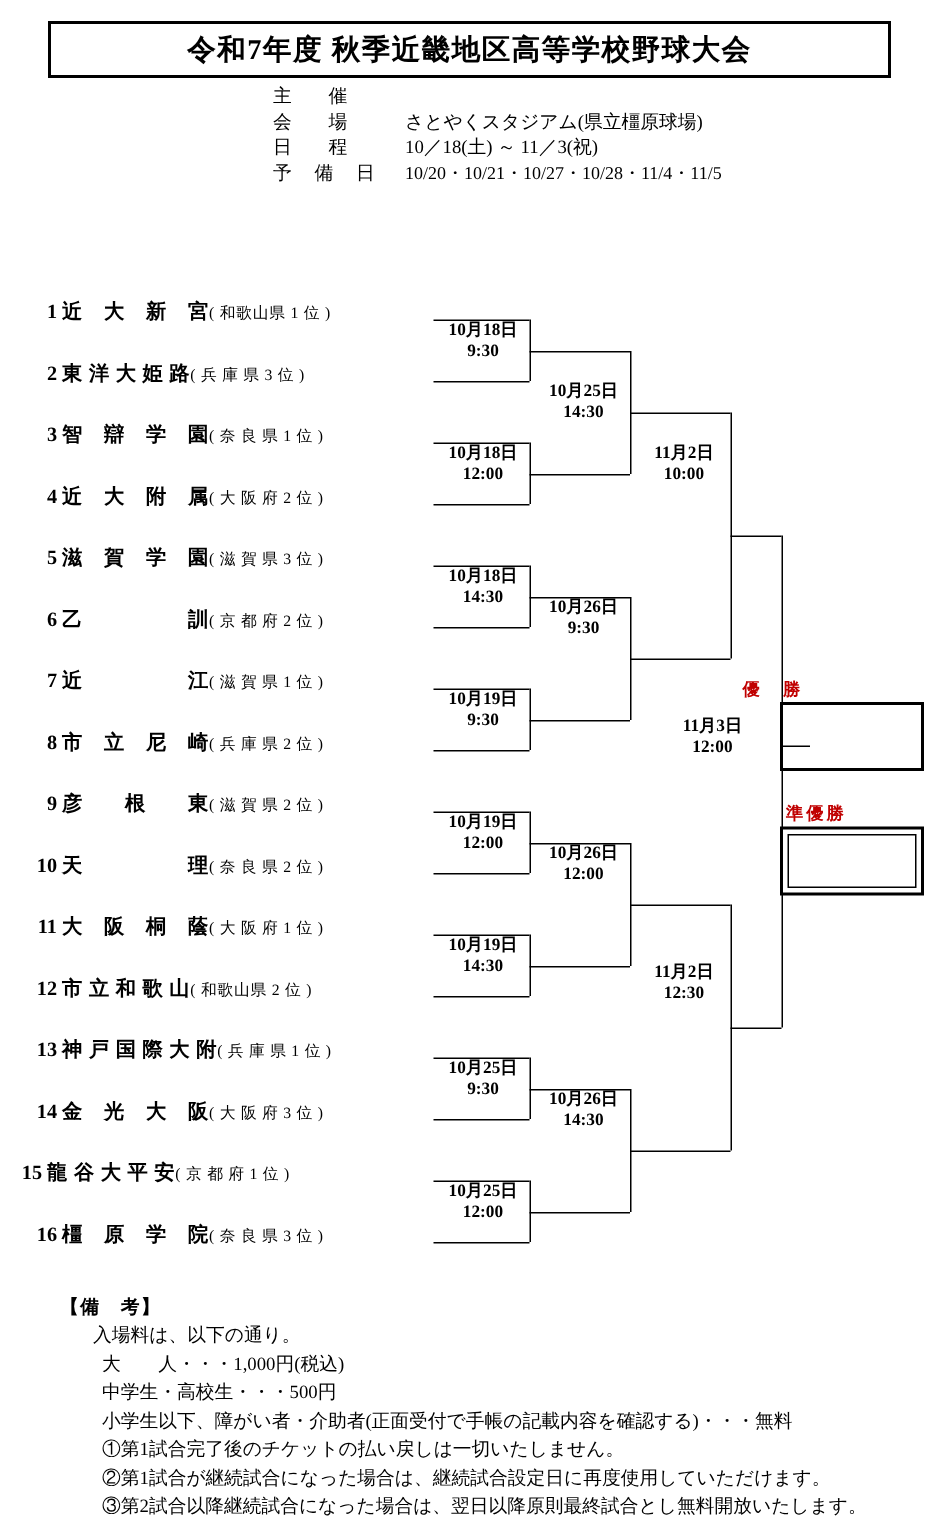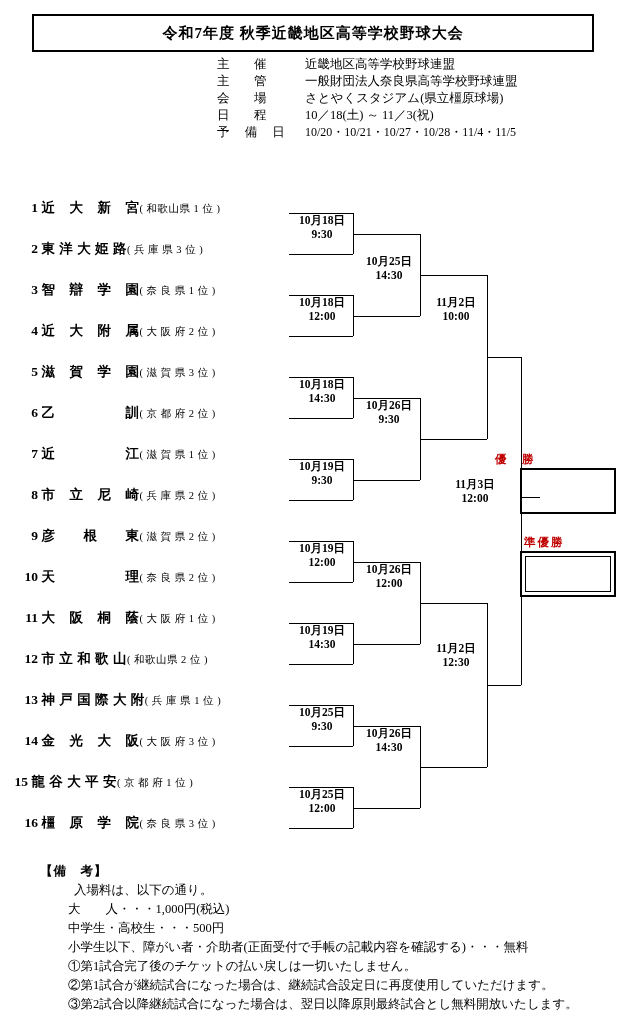--- a/index.html
+++ b/index.html
@@ -9,25 +9,25 @@
     font-family:"Liberation Serif","DejaVu Serif",serif;
     color:#000;
     position:relative;
     overflow:hidden;
   }
   .title-box{
     position:absolute;left:32px;top:14px;width:558px;height:34px;
     border:2px solid #000;
     display:flex;align-items:center;justify-content:center;
   }
-  .title-box .t{font-size:15px;font-weight:bold;letter-spacing:1px;}
+  .title-box .t{font-size:19px;font-weight:bold;letter-spacing:1px;}
 
   
   .info{position:absolute;left:182px;top:56px;font-size:12.5px;line-height:17px;}
-  .info .row{display:flex;margin-left:35px;}
+  .info .row{display:flex;}
   .info .lbl{width:88px;letter-spacing:6px;}
   .info .val{white-space:nowrap;}
   .info .val.small{font-size:12px;}
 
   
   .team{position:absolute;font-size:13.5px;white-space:nowrap;}
   .team .no{display:inline-block;width:20px;text-align:right;font-weight:bold;}
   .team .nm{display:inline-block;font-weight:bold;letter-spacing:0.5px;}
   .team .pref{font-size:10.5px;letter-spacing:0.5px;}
 
@@ -38,38 +38,33 @@
   .gamelbl{position:absolute;font-size:11.5px;font-weight:bold;text-align:center;line-height:14px;white-space:nowrap;}
   .gamelbl .d{display:block;text-align:center;}
   .gamelbl .t{display:block;}
 
   .champ-box{position:absolute;border:2px solid #000;}
   .champ-lbl{position:absolute;font-size:11.5px;font-weight:bold;color:#c00000;letter-spacing:2px;}
 
   
   .notes{position:absolute;left:40px;top:862px;font-size:12.5px;line-height:19px;}
   .notes .h{font-weight:bold;letter-spacing:1px;}
-  .notes .l{margin-left:34px;}
+  .notes .l{margin-left:22px;}
   .notes .l2{margin-left:28px;}
 </style>
 </head>
 <body>
 
 <div class="title-box">
   <span class="t">令和7年度  秋季近畿地区高等学校野球大会</span>
 </div>
 
 <div class="info">
   <div class="row">
       <span class="lbl">主　催</span>
-      <span class="val">近畿地区高等学校野球連盟</span>
-    </div>
-  <div class="row">
-      <span class="lbl">主　管</span>
-      <span class="val">一般財団法人奈良県高等学校野球連盟</span>
     </div>
   <div class="row">
       <span class="lbl">会　場</span>
       <span class="val">さとやくスタジアム(県立橿原球場)</span>
     </div>
   <div class="row">
       <span class="lbl">日　程</span>
       <span class="val">10／18(土) ～ 11／3(祝)</span>
     </div>
   <div class="row">

